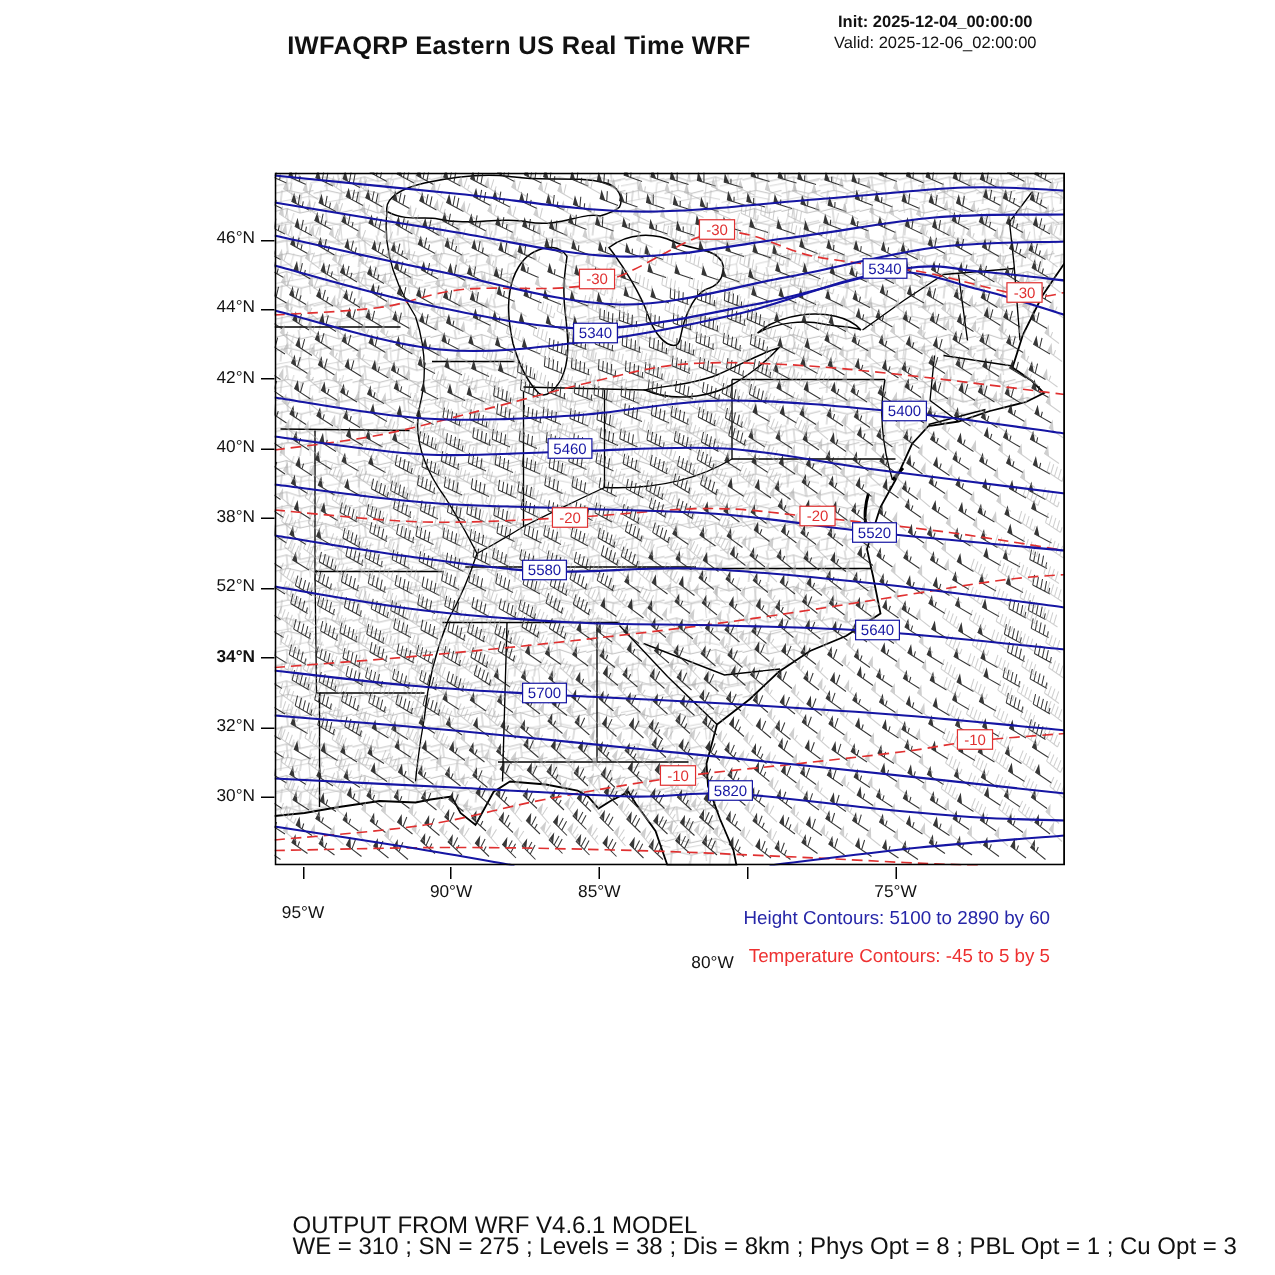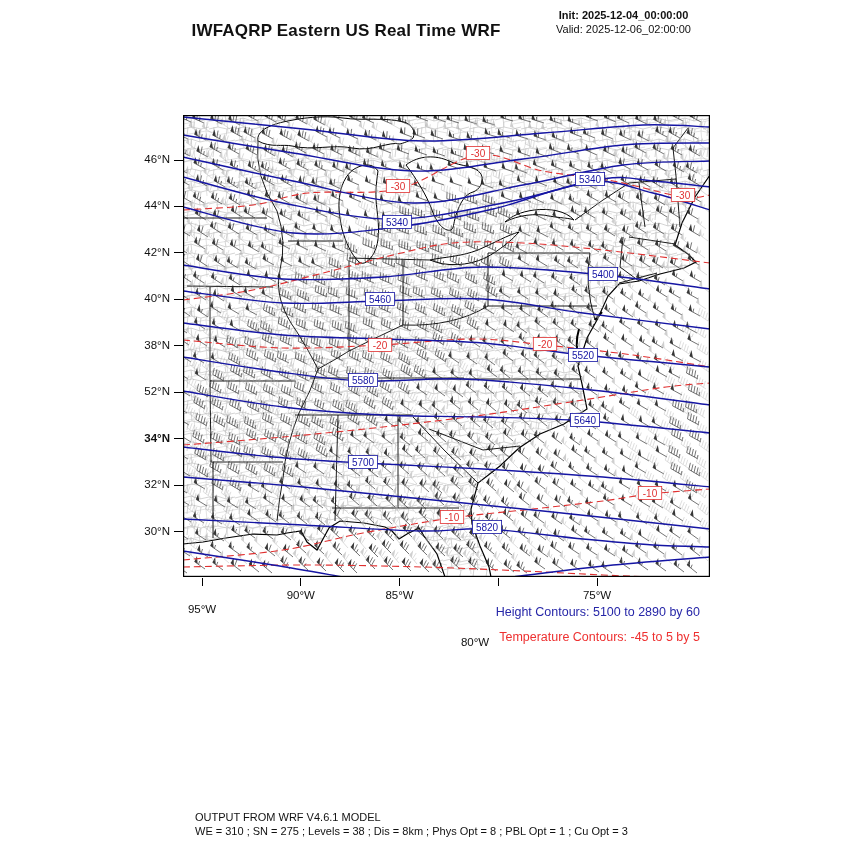--- a/index.html
+++ b/index.html
@@ -11,21 +11,21 @@
   #init-line{font-weight:bold}
   #legend{left:195px;top:63px;font-size:11px;line-height:13.6px;white-space:pre}
   #map-canvas{left:183px;top:115px;width:527px;height:462px}
   svg text{font-family:"Liberation Sans",sans-serif}
   .lat-label{font-size:11.5px;text-align:right;width:42px;height:14px}
   .lon-label{font-size:11.5px;text-align:center;width:56px;height:14px}
   .tick-h{width:9px;height:1px;background:#000}
   .tick-v{width:1px;height:8px;background:#000}
   #caption-height{right:150px;top:605px;font-size:12.5px;text-align:right}
   #caption-temp{right:150px;top:630px;font-size:12.5px;text-align:right}
-  #footer{left:195px;top:811px;font-size:11px;line-height:13.5px}
+  #footer{left:195px;top:811px;font-size:16px;line-height:13.5px}
 </style>
 </head>
 <body>
 
 <div id="page">
   <div class="abs" id="page-title">IWFAQRP Eastern US Real Time WRF</div>
   <div class="abs" id="init-block">
     <div id="init-line">Init: 2025-12-04_00:00:00</div>
     <div id="valid-line">Valid: 2025-12-06_02:00:00</div>
   </div>

